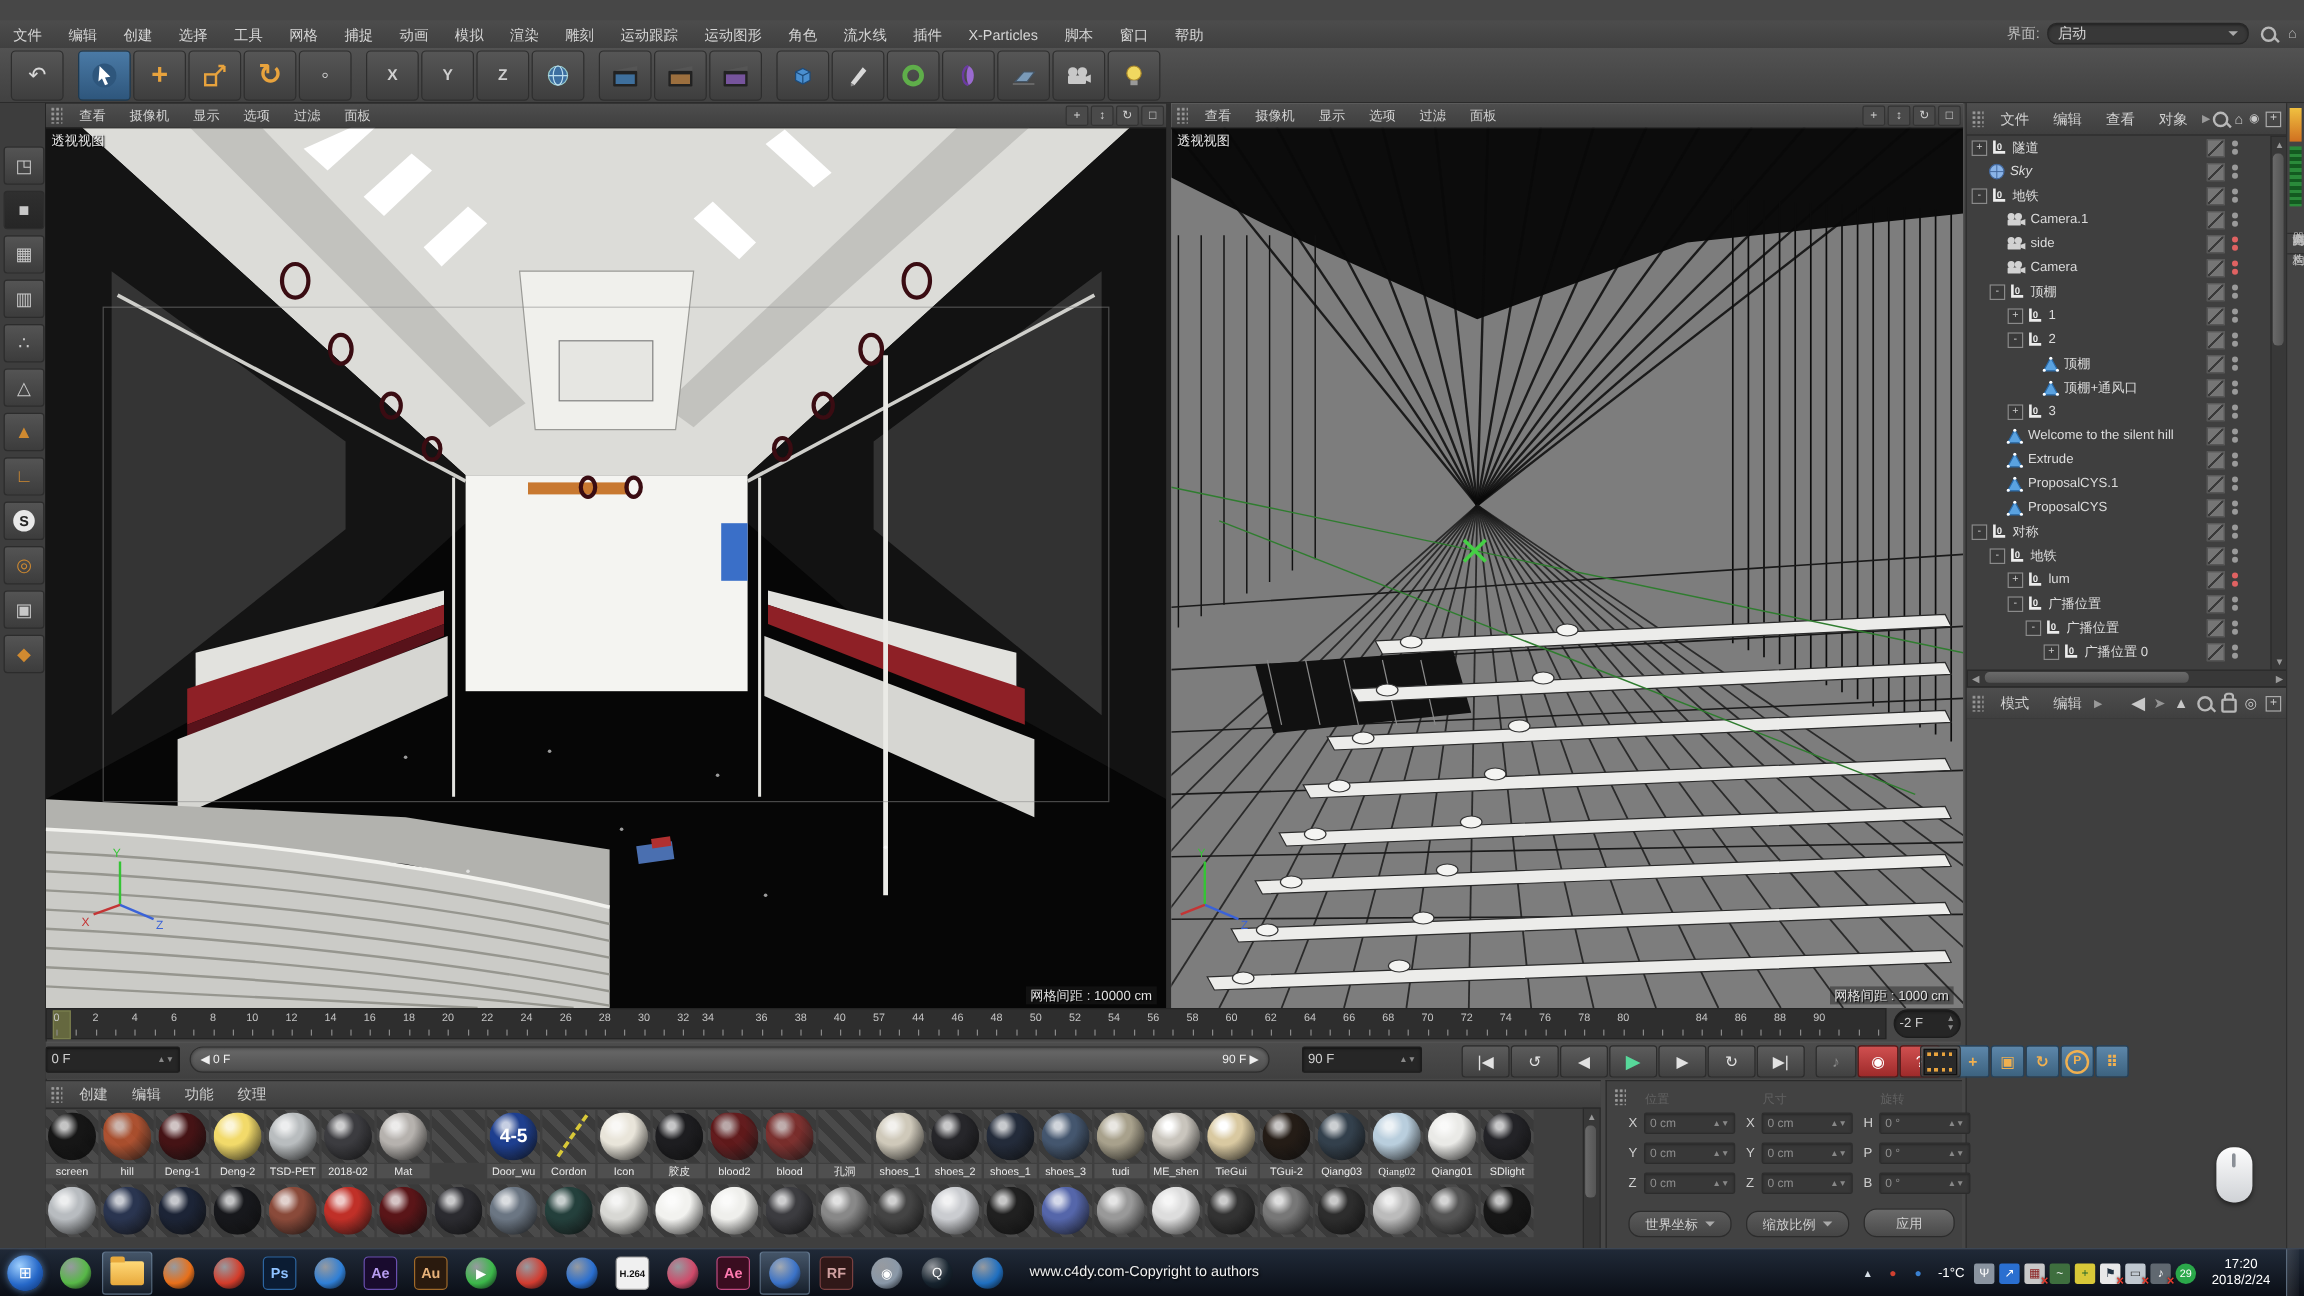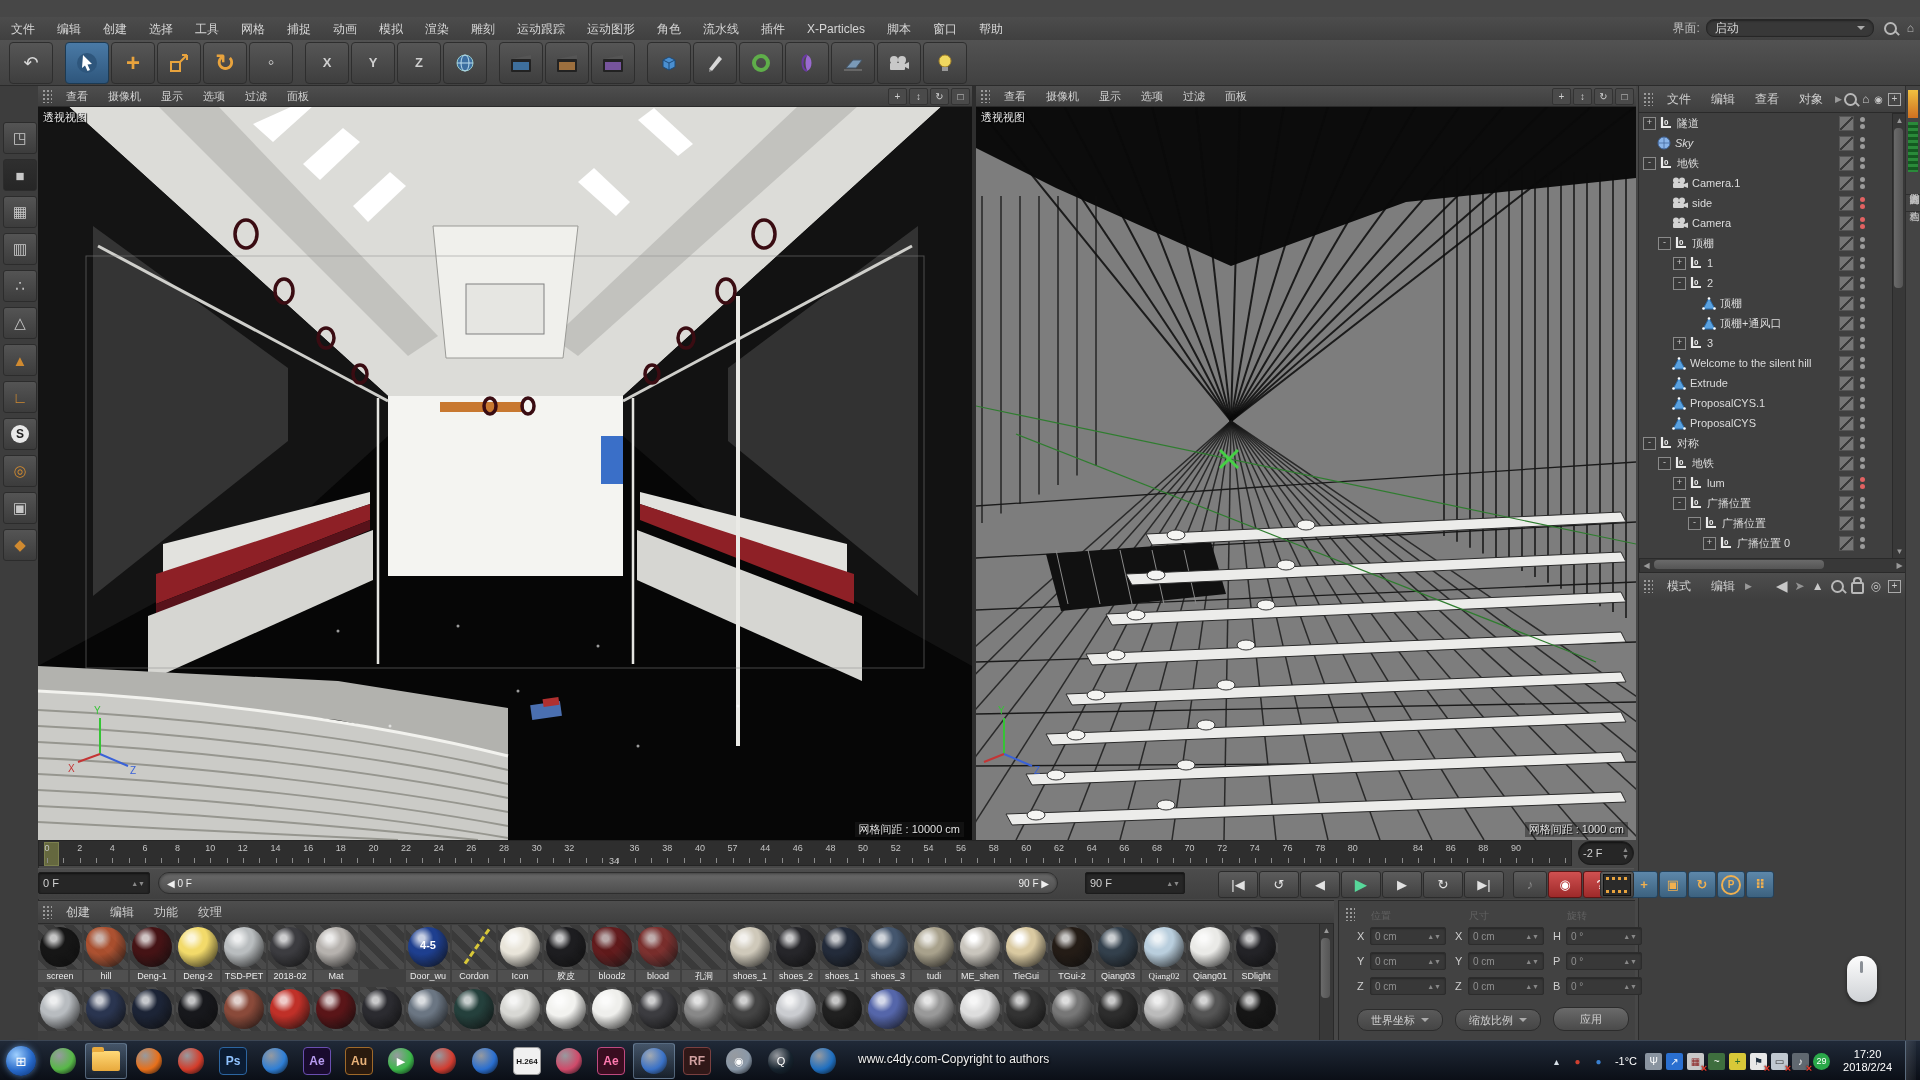--- a/index.html
+++ b/index.html
@@ -1130,21 +1130,21 @@
       <span class="tnum" style="left: 226.516px;">14</span>
       <span class="tnum" style="left: 259.161px;">16</span>
       <span class="tnum" style="left: 291.806px;">18</span>
       <span class="tnum" style="left: 324.452px;">20</span>
       <span class="tnum" style="left: 357.097px;">22</span>
       <span class="tnum" style="left: 389.742px;">24</span>
       <span class="tnum" style="left: 422.387px;">26</span>
       <span class="tnum" style="left: 455.032px;">28</span>
       <span class="tnum" style="left: 487.677px;">30</span>
       <span class="tnum" style="left: 520.323px;">32</span>
-      <span class="tnum" style="left: 565px; margin-top: 13px;">34</span>
+      <span class="tnum" style="left: 541px;">34</span>
       <span class="tnum" style="left: 585.613px;">36</span>
       <span class="tnum" style="left: 618.258px;">38</span>
       <span class="tnum" style="left: 650.903px;">40</span>
       <span class="tnum" style="left: 683.548px;">57</span>
       <span class="tnum" style="left: 716.194px;">44</span>
       <span class="tnum" style="left: 748.839px;">46</span>
       <span class="tnum" style="left: 781.484px;">48</span>
       <span class="tnum" style="left: 814.129px;">50</span>
       <span class="tnum" style="left: 846.774px;">52</span>
       <span class="tnum" style="left: 879.419px;">54</span>
@@ -1259,21 +1259,21 @@
             <div class="sph" style="background: radial-gradient(circle at 34% 28%, rgba(255, 255, 255, 0.75) 0px, rgba(255, 255, 255, 0.75) 8%, transparent 30%), radial-gradient(circle at 35% 30%, rgb(182, 178, 174) 40%, rgba(0, 0, 0, 0.78));"></div>
           </div>
           <div class="lbl">Mat</div>
         </div>
         <div class="mat" style="left: 322px; top: 24px;">
           <div class="thumb stripebg"></div>
         </div>
         <div class="mat" style="left: 368px; top: 24px;">
           <div class="thumb stripebg">
             <div class="sph" style="background: radial-gradient(circle at 34% 28%, rgba(255, 255, 255, 0.75) 0px, rgba(255, 255, 255, 0.75) 8%, transparent 30%), radial-gradient(circle at 35% 30%, rgb(30, 63, 143) 40%, rgba(0, 0, 0, 0.78));"></div>
-            <span style="position: absolute; left: 0px; top: 14px; width: 44px; text-align: center; color: rgb(255, 255, 255); font-size: 11px; font-weight: bold;">4-5</span>
+            <span style="position: absolute; left: 0px; top: 14px; width: 44px; text-align: center; color: rgb(255, 255, 255); font-size: 16px; font-weight: bold;">4-5</span>
           </div>
           <div class="lbl">Door_wu</div>
         </div>
         <div class="mat" style="left: 414px; top: 24px;">
           <div class="thumb stripebg">
             <div style="position: absolute; left: 4px; top: 20px; width: 42px; height: 0px; border-top: 3px dashed rgb(216, 200, 56); transform: rotate(-55deg);"></div>
           </div>
           <div class="lbl">Cordon</div>
         </div>
         <div class="mat" style="left: 460px; top: 24px;">

